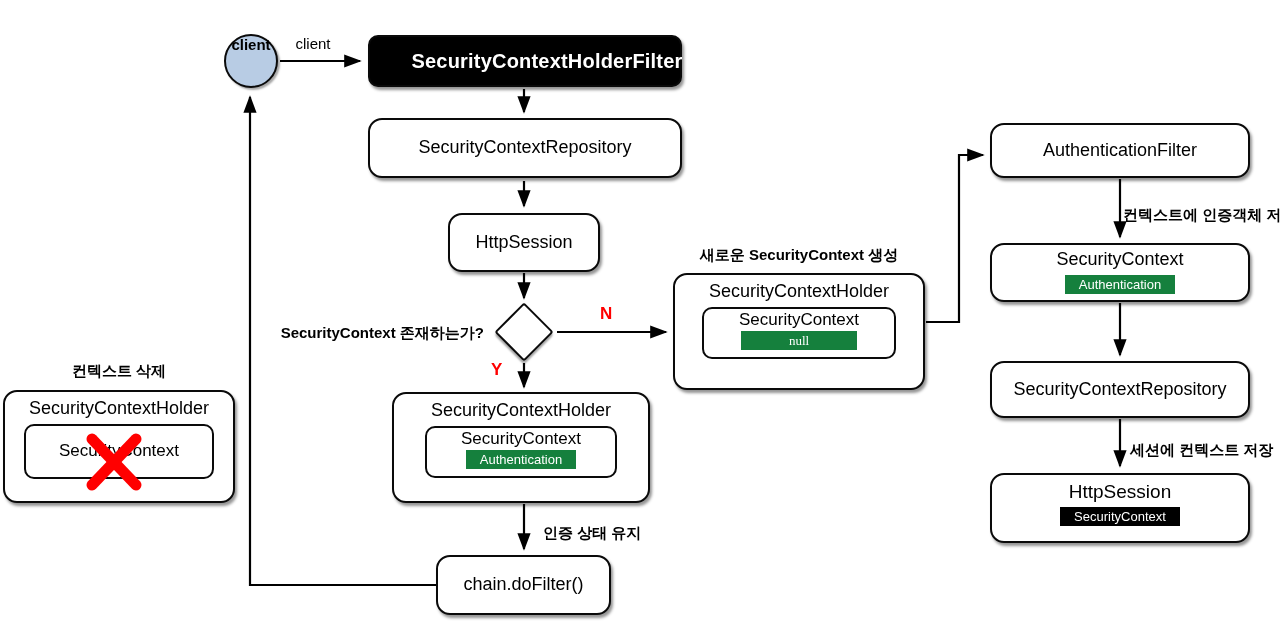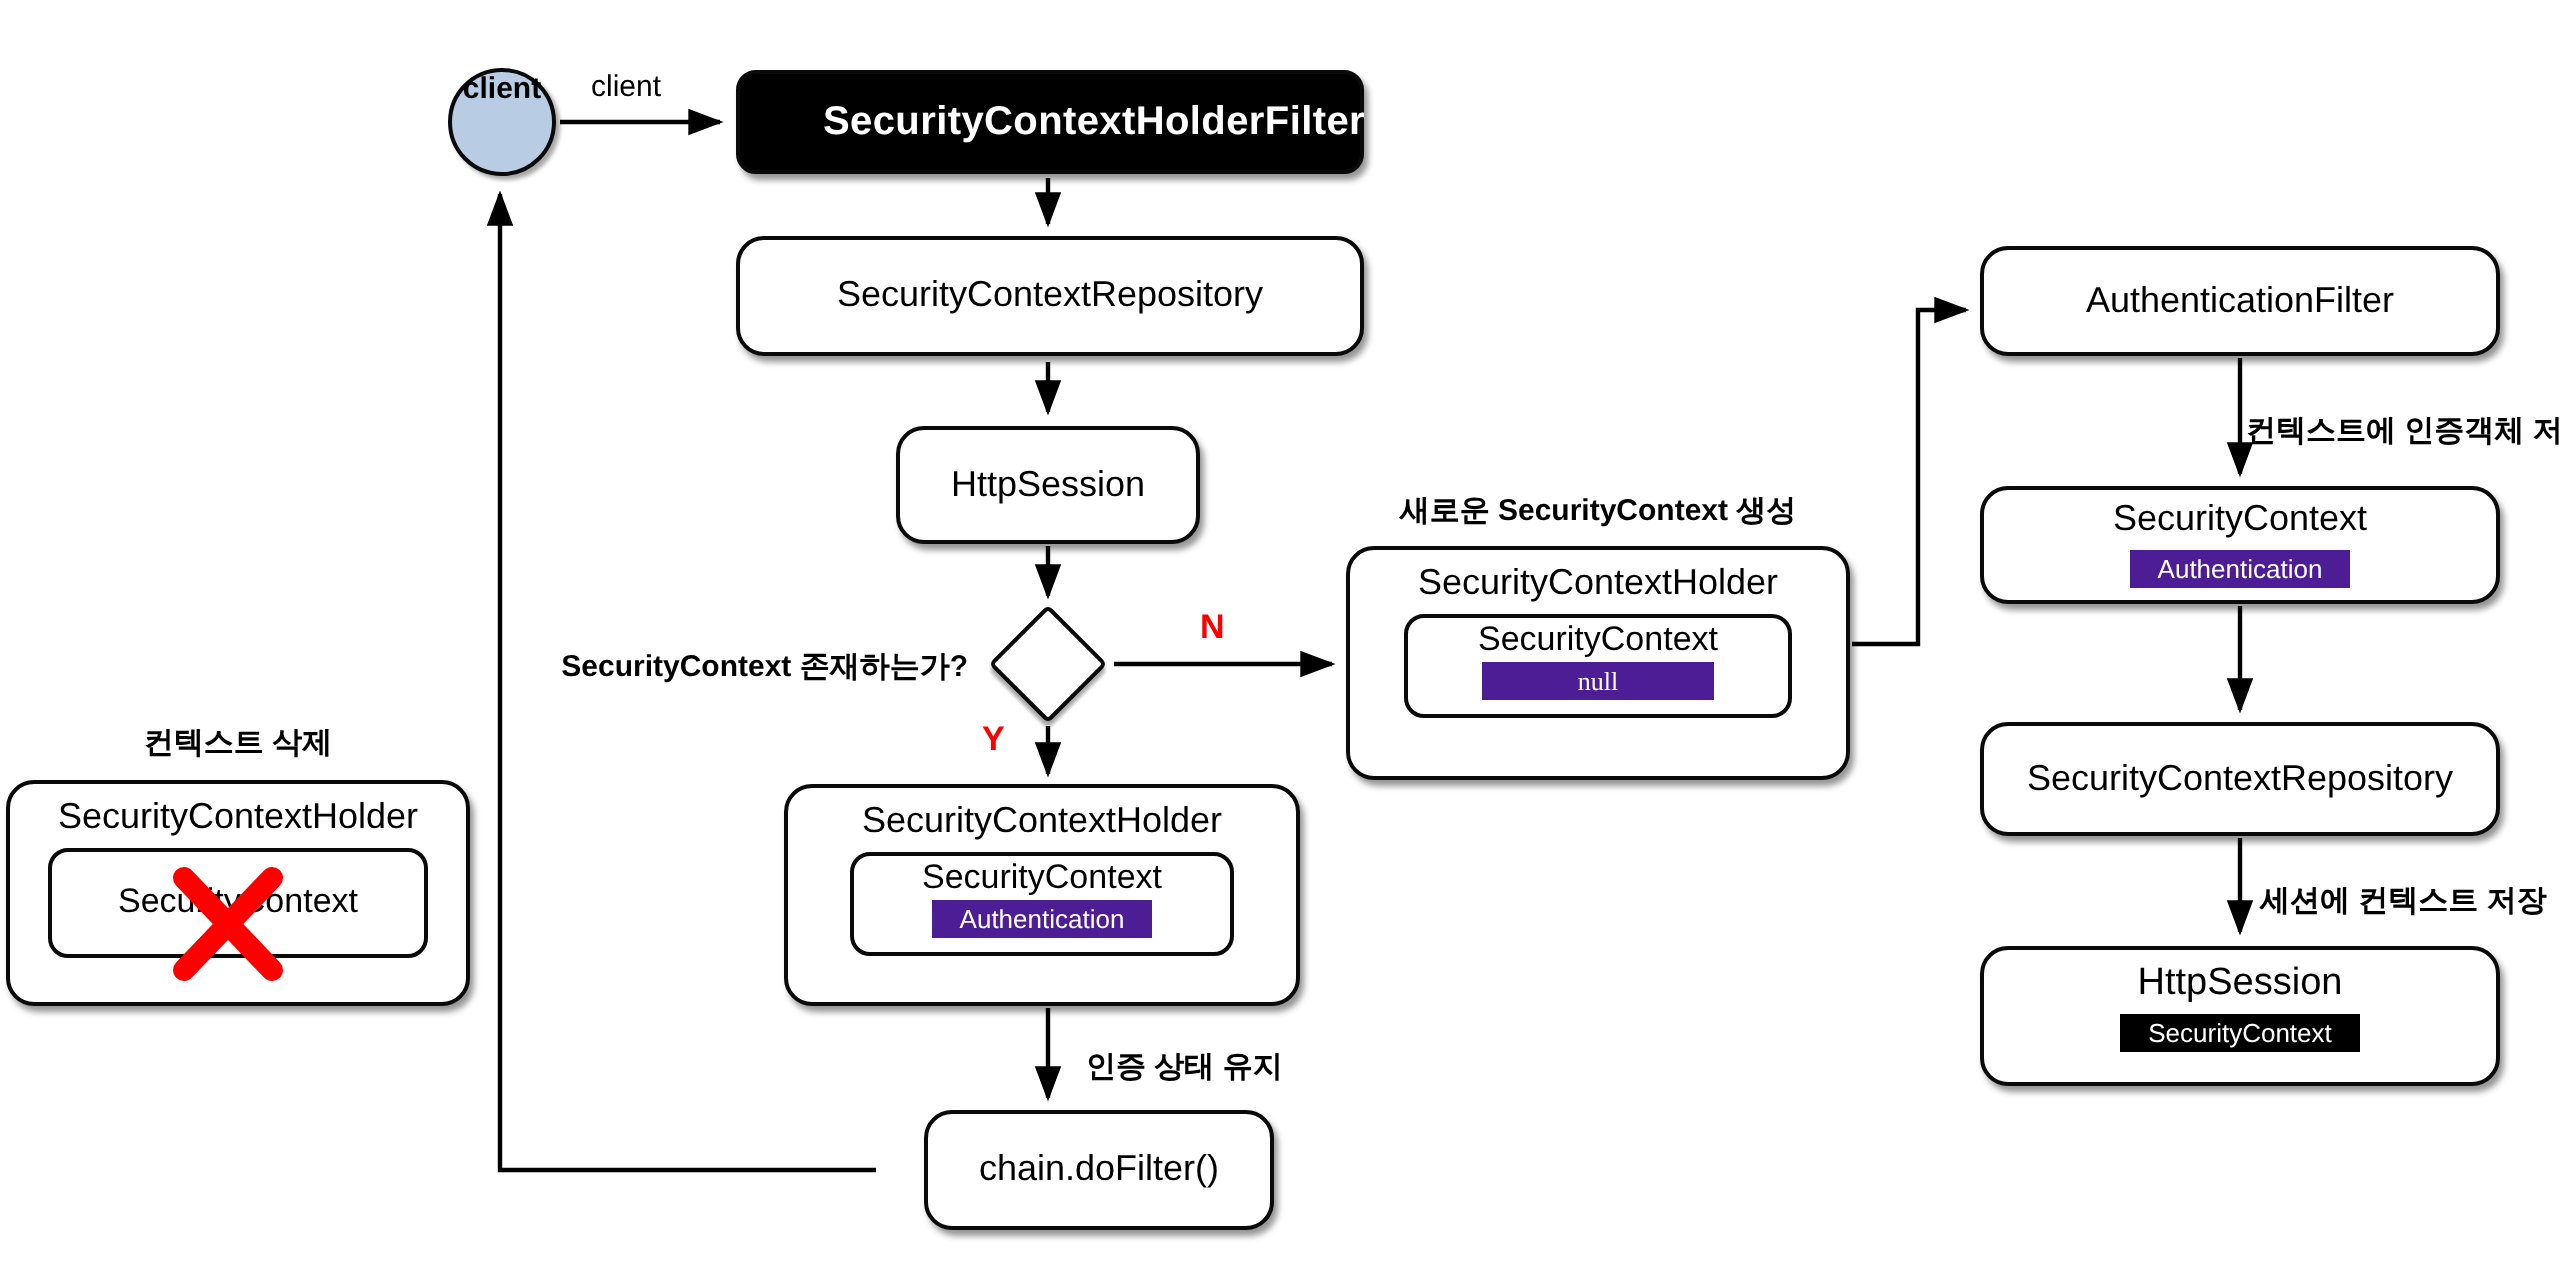--- a/index.html
+++ b/index.html
@@ -15,21 +15,21 @@
   }
   .box.black{background:#000;color:#fff;font-weight:bold;font-size:20px;border-radius:10px;letter-spacing:.2px;padding-left:44px;}
   .box.nested{flex-direction:column;justify-content:flex-start;padding-top:7px;gap:5px;}
   .inner-box{
     position:relative;background:#fff;border:2.2px solid #0a0a0a;border-radius:10px;
     display:flex;flex-direction:column;align-items:center;justify-content:flex-start;
     padding:2px 0 7px;box-sizing:border-box;
   }
   .inner-title{font-size:17px;}
   .pill{color:#fff;font-size:13px;line-height:1;padding:3px 14px;margin-top:2px;white-space:nowrap;}
-  .pill.red{background:#4c1d95;}
+  .pill.red{background:#15803d;}
   .pill.blackbar{background:#000;}
   .lbl{position:absolute;font-weight:bold;font-size:15px;white-space:nowrap;}
   .lbl.red{color:#ff0000;font-size:17px;}
   .plain{position:absolute;font-size:15px;white-space:nowrap;}
   .circle{
     position:absolute;left:224px;top:34px;width:54px;height:54px;border-radius:50%;
     background:#b8cce4;border:2.8px solid #0a0a0a;box-sizing:border-box;
     display:flex;align-items:flex-start;justify-content:center;font-size:15px;font-weight:600;
     box-shadow:2px 2px 2px rgba(0,0,0,.35);
   }
@@ -102,21 +102,21 @@
   <div class="box nested" style="left:392px;top:392px;width:258px;height:111px;">
     <span>SecurityContextHolder</span>
     <div class="inner-box" style="width:192px;">
       <span class="inner-title">SecurityContext</span>
       <span class="pill red">Authentication</span>
     </div>
   </div>
 
   <div class="lbl" style="left:543px;top:524px;">인증 상태 유지</div>
 
-  <div class="box" style="left:462px;top:555px;width:175px;height:60px;">
+  <div class="box" style="left:436px;top:555px;width:175px;height:60px;">
     <span>chain.doFilter()</span>
   </div>
 
   <div class="lbl" style="left:3px;top:362px;width:232px;text-align:center;">컨텍스트 삭제</div>
   <div class="box nested" style="left:3px;top:390px;width:232px;height:113px;">
     <span>SecurityContextHolder</span>
     <div class="inner-box" style="width:190px;height:55px;justify-content:center;padding:0;">
       <span class="inner-title">SecurityContext</span>
     </div>
   </div>

